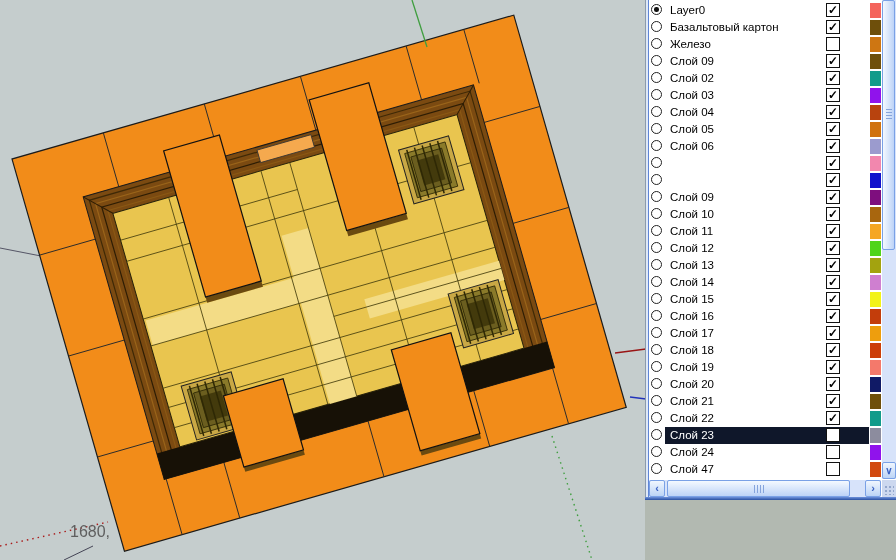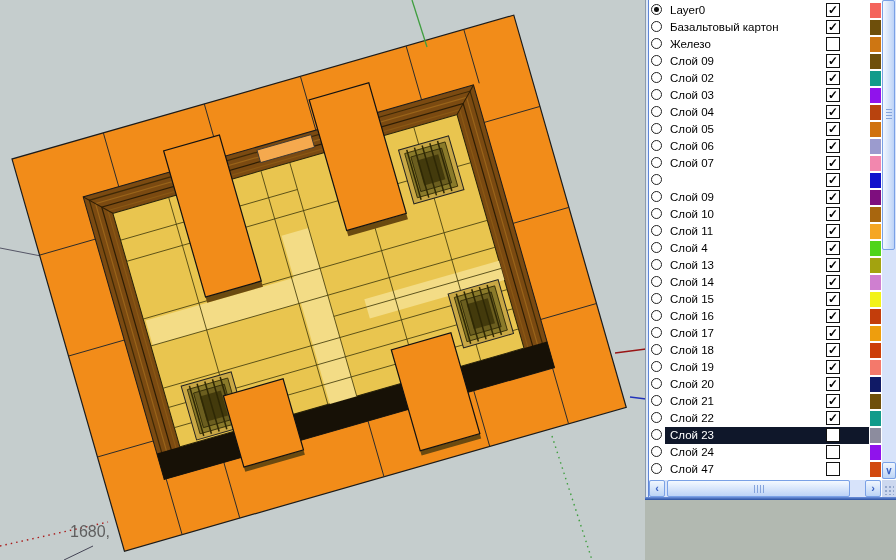--- a/index.html
+++ b/index.html
@@ -262,23 +262,20 @@
         <div class="row">
           <span class="radio"></span>
           <span class="hl">
             <span class="lbl">Слой 06</span>
           </span>
           <span class="cb">✓</span>
           <span class="sw" style="background: rgb(155, 155, 206);"></span>
         </div>
         <div class="row">
           <span class="radio"></span>
-          <span class="hl">
-            <span class="lbl">Слой 07</span>
-          </span>
           <span class="cb">✓</span>
           <span class="sw" style="background: rgb(242, 135, 174);"></span>
         </div>
         <div class="row">
           <span class="radio"></span>
           <span class="cb">✓</span>
           <span class="sw" style="background: rgb(17, 17, 204);"></span>
         </div>
         <div class="row">
           <span class="radio"></span>
@@ -300,21 +297,21 @@
           <span class="radio"></span>
           <span class="hl">
             <span class="lbl">Слой 11</span>
           </span>
           <span class="cb">✓</span>
           <span class="sw" style="background: rgb(245, 166, 35);"></span>
         </div>
         <div class="row">
           <span class="radio"></span>
           <span class="hl">
-            <span class="lbl">Слой 4</span>
+            <span class="lbl">Слой 12</span>
           </span>
           <span class="cb">✓</span>
           <span class="sw" style="background: rgb(79, 212, 26);"></span>
         </div>
         <div class="row">
           <span class="radio"></span>
           <span class="hl">
             <span class="lbl">Слой 13</span>
           </span>
           <span class="cb">✓</span>

